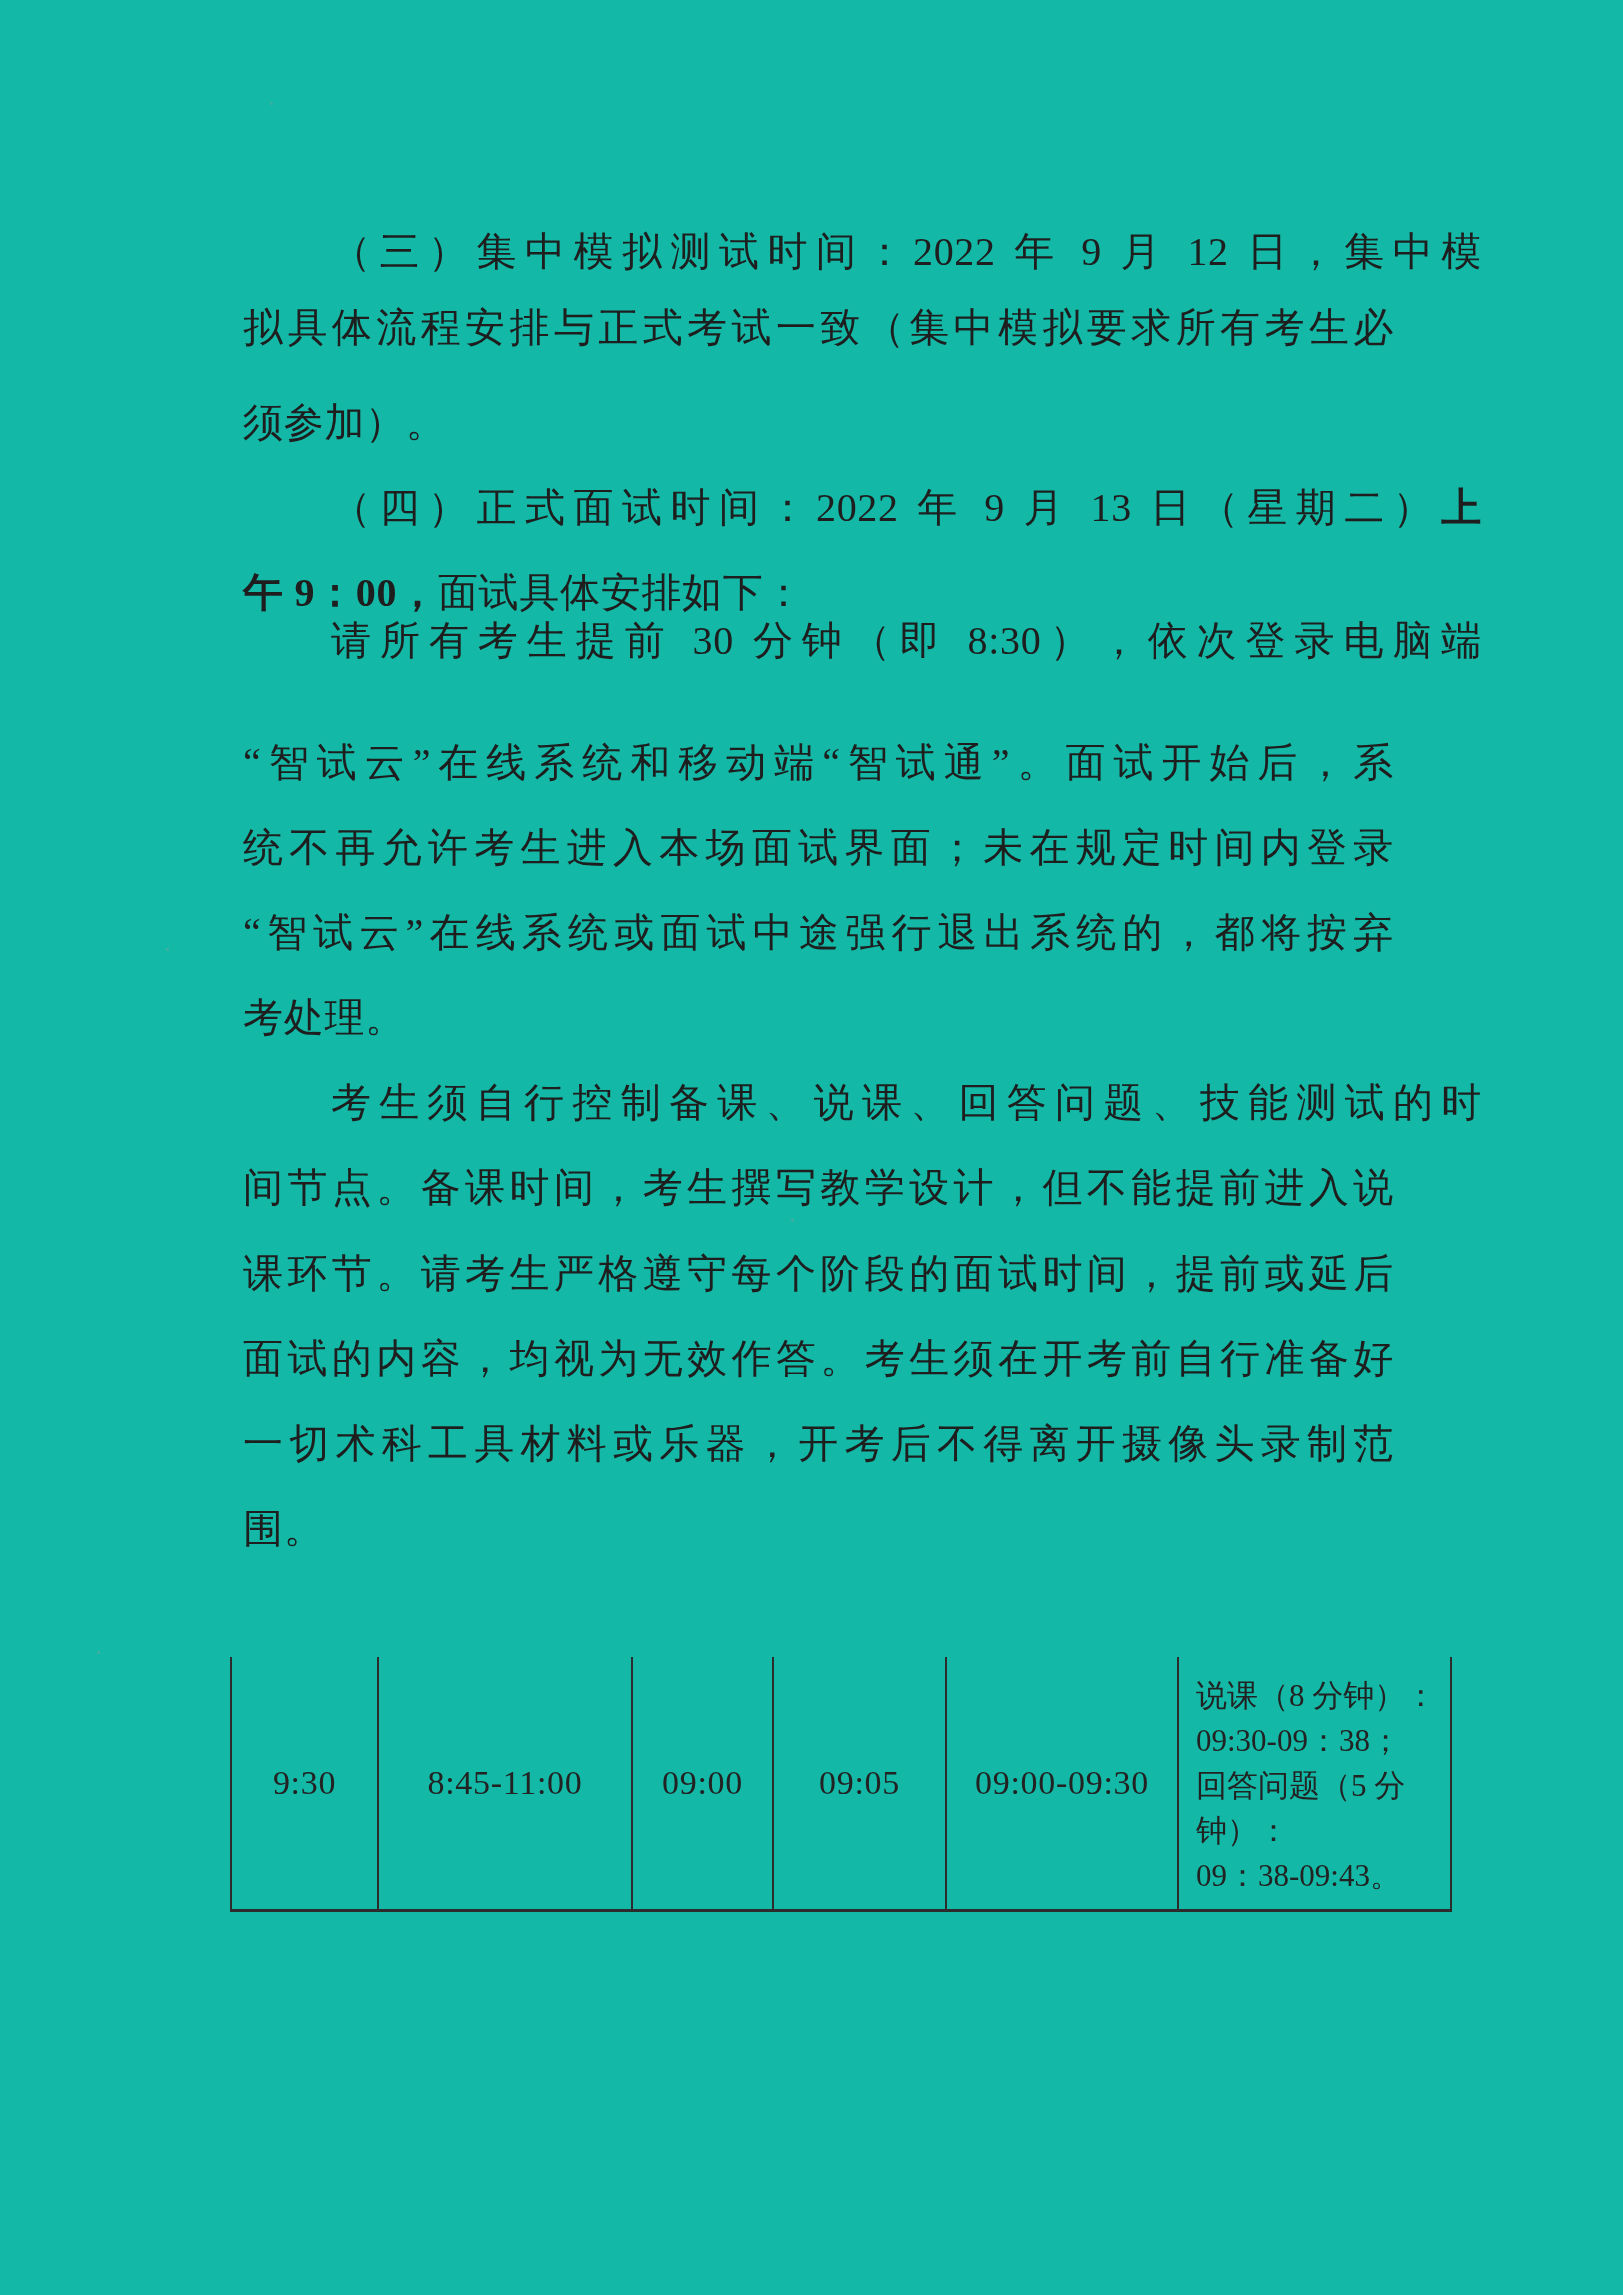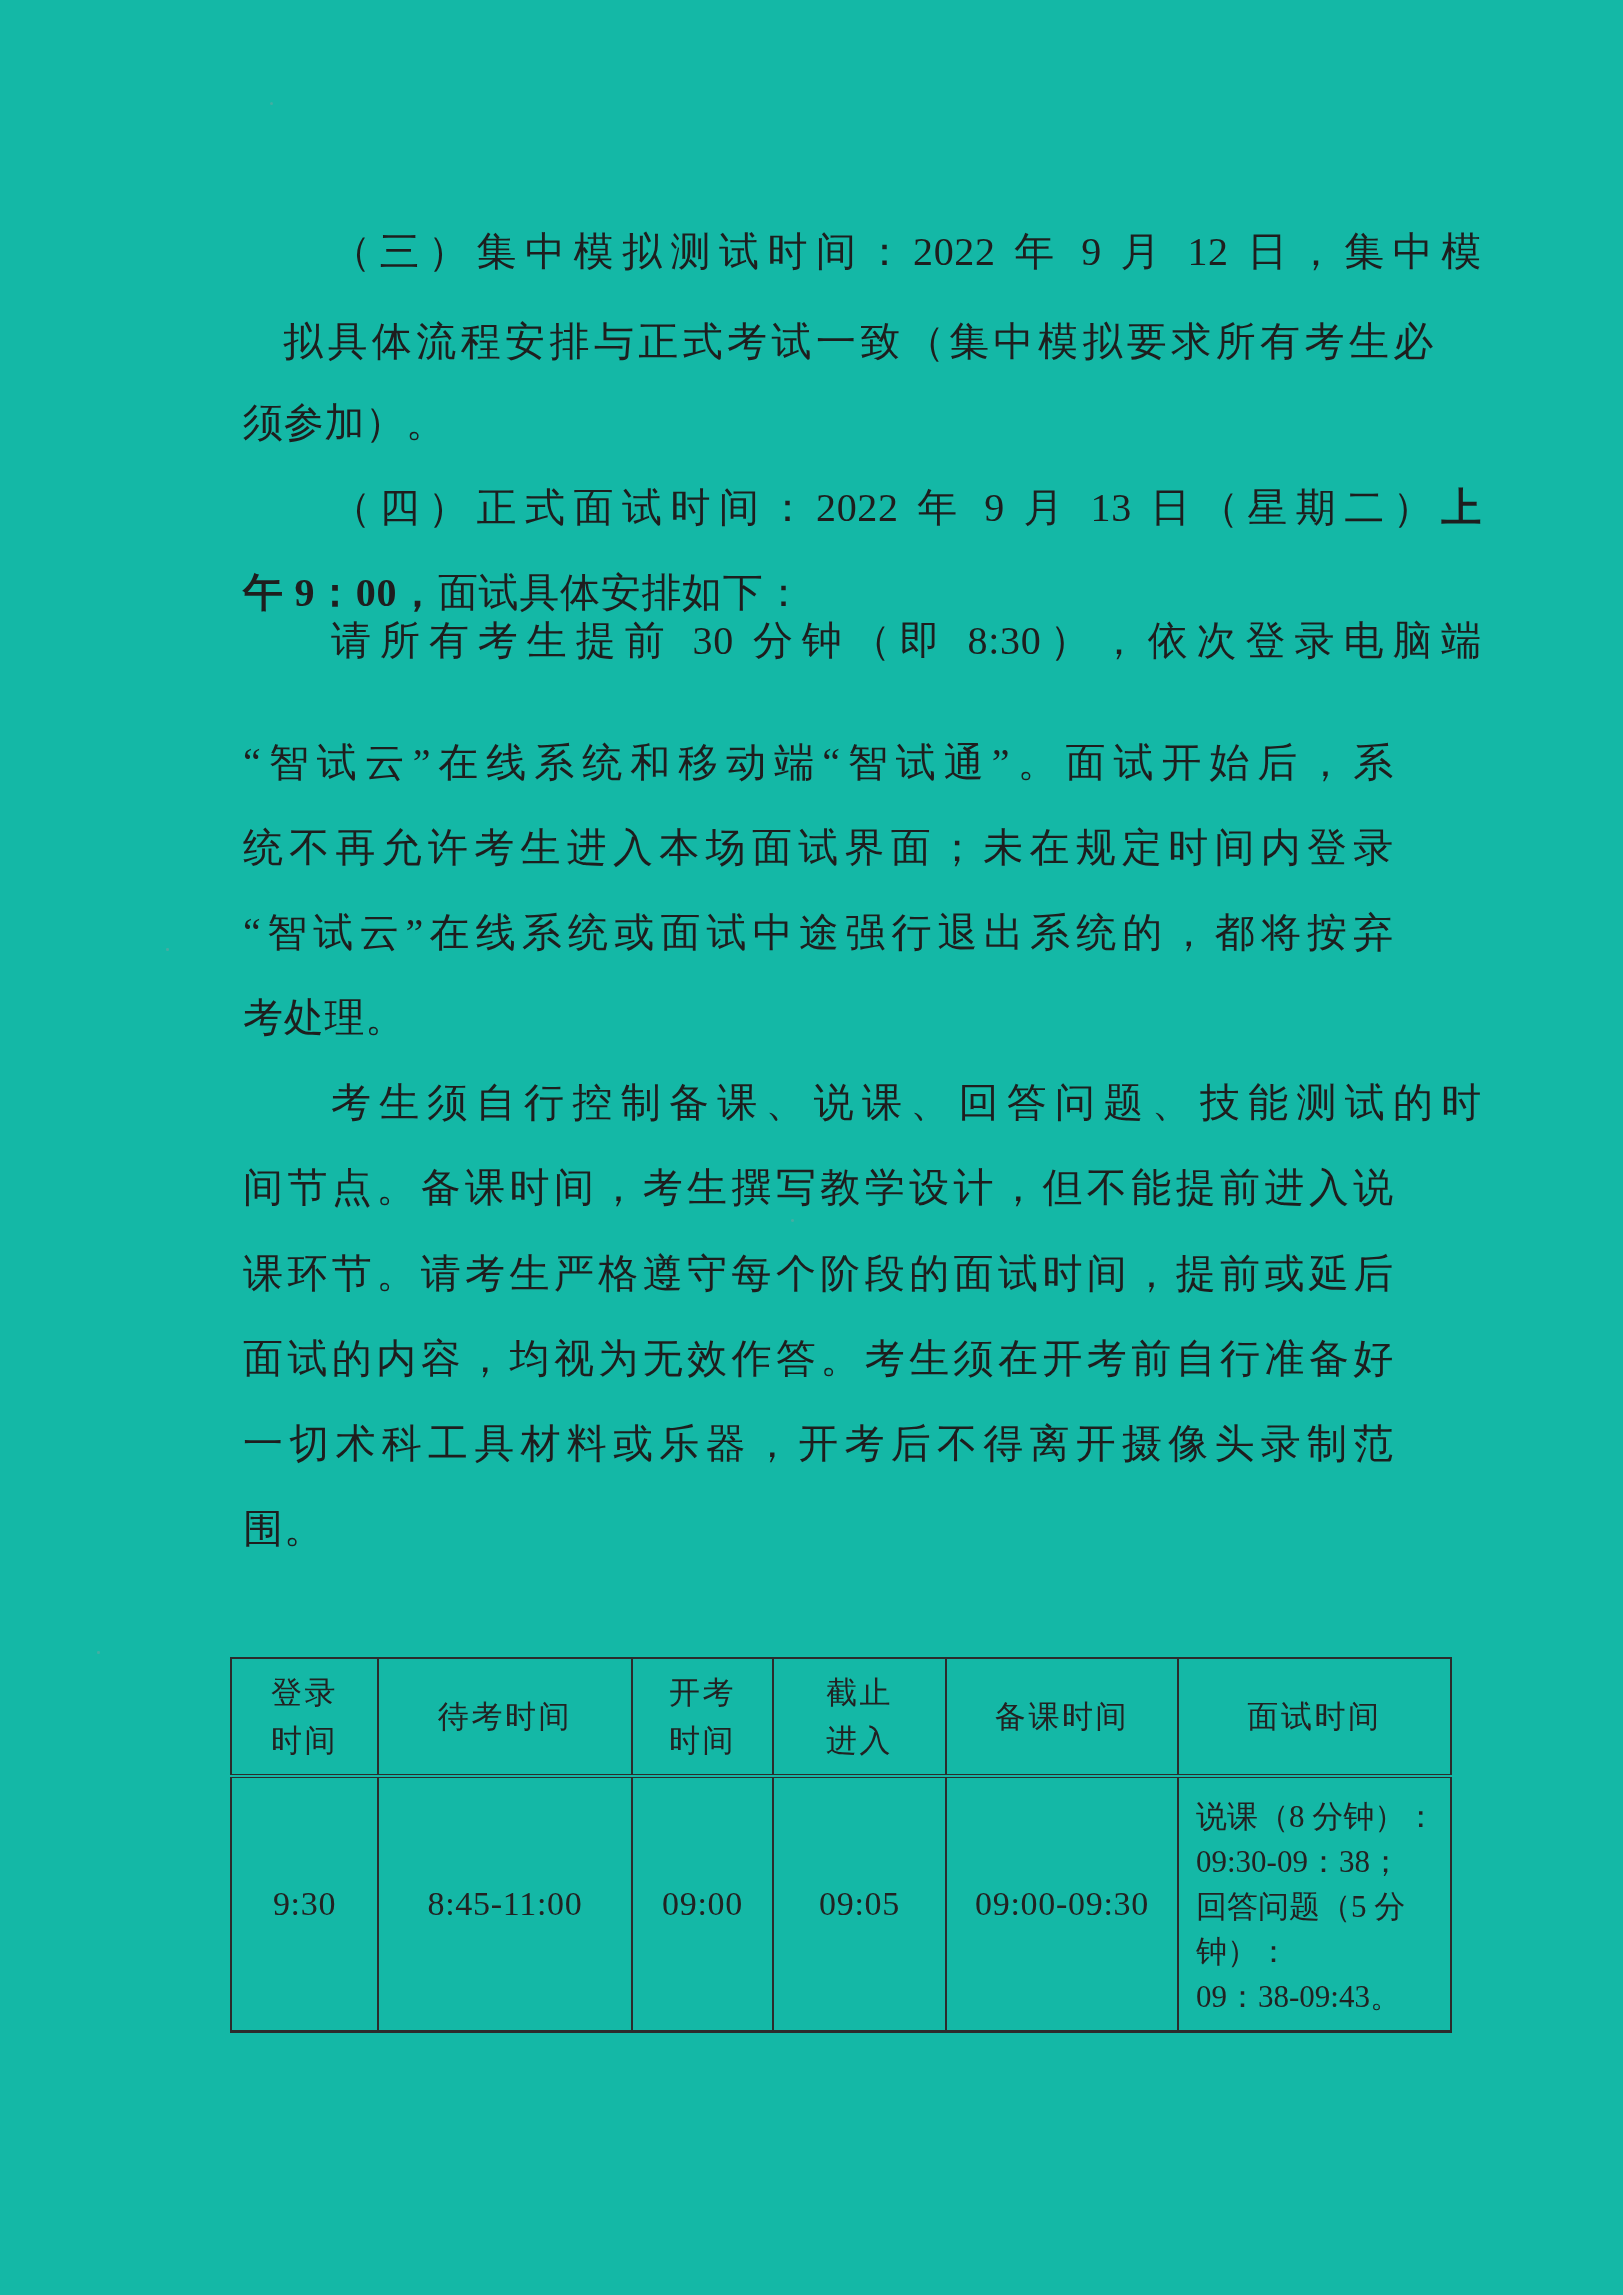--- a/index.html
+++ b/index.html
@@ -89,21 +89,21 @@
     opacity:.35;
   }
 </style>
 </head>
 <body>
 
 <div id="page">
 
   <div id="body-lines">
       <div class="bline just" style="top: 209px; padding-left: 88px;"><span>（三）集中模拟测试时间：2022 年 9 月 12 日，集中模</span></div>
-      <div class="bline just" style="top: 299px; margin-left: 40px;"><span>拟具体流程安排与正式考试一致（集中模拟要求所有考生必</span></div>
+      <div class="bline just" style="top: 285px;"><span>拟具体流程安排与正式考试一致（集中模拟要求所有考生必</span></div>
       <div class="bline" style="top: 380px;"><span>须参加）。</span></div>
       <div class="bline just" style="top: 465px; padding-left: 88px;"><span>（四）正式面试时间：2022 年 9 月 13 日（星期二）</span><span class="b">上</span></div>
       <div class="bline" style="top: 550px;"><span class="b">午 9：00，</span><span>面试具体安排如下：</span></div>
       <div class="bline just" style="top: 598px; padding-left: 88px;"><span>请所有考生提前 30 分钟（即 8:30），依次登录电脑端</span></div>
       <div class="bline just" style="top: 720px;"><span>“智试云”在线系统和移动端“智试通”。面试开始后，系</span></div>
       <div class="bline just" style="top: 805px;"><span>统不再允许考生进入本场面试界面；未在规定时间内登录</span></div>
       <div class="bline just" style="top: 890px;"><span>“智试云”在线系统或面试中途强行退出系统的，都将按弃</span></div>
       <div class="bline" style="top: 975px;"><span>考处理。</span></div>
       <div class="bline just" style="top: 1060px; padding-left: 88px;"><span>考生须自行控制备课、说课、回答问题、技能测试的时</span></div>
       <div class="bline just" style="top: 1145px;"><span>间节点。备课时间，考生撰写教学设计，但不能提前进入说</span></div>
@@ -117,43 +117,20 @@
   <table id="schedule-table">
     <colgroup>
       <col style="width:147px">
         <col style="width:254px">
         <col style="width:141px">
       <col style="width:173px">
         <col style="width:232px">
         <col style="width:273px">
     </colgroup>
     <tbody id="schedule-tbody">
-        <tr class="hdr">
-          <td>
-            <div>登录</div>
-            <div>时间</div>
-          </td>
-          <td>
-            <div>待考时间</div>
-          </td>
-          <td>
-            <div>开考</div>
-            <div>时间</div>
-          </td>
-          <td>
-            <div>截止</div>
-            <div>进入</div>
-          </td>
-          <td>
-            <div>备课时间</div>
-          </td>
-          <td>
-            <div>面试时间</div>
-          </td>
-        </tr>
         <tr class="datarow">
           <td>9:30</td>
           <td>8:45-11:00</td>
           <td>09:00</td>
           <td>09:05</td>
           <td>09:00-09:30</td>
           <td class="interview-cell">
             <div>说课（8 分钟）：</div>
             <div>09:30-09：38；</div>
             <div>回答问题（5 分</div>

